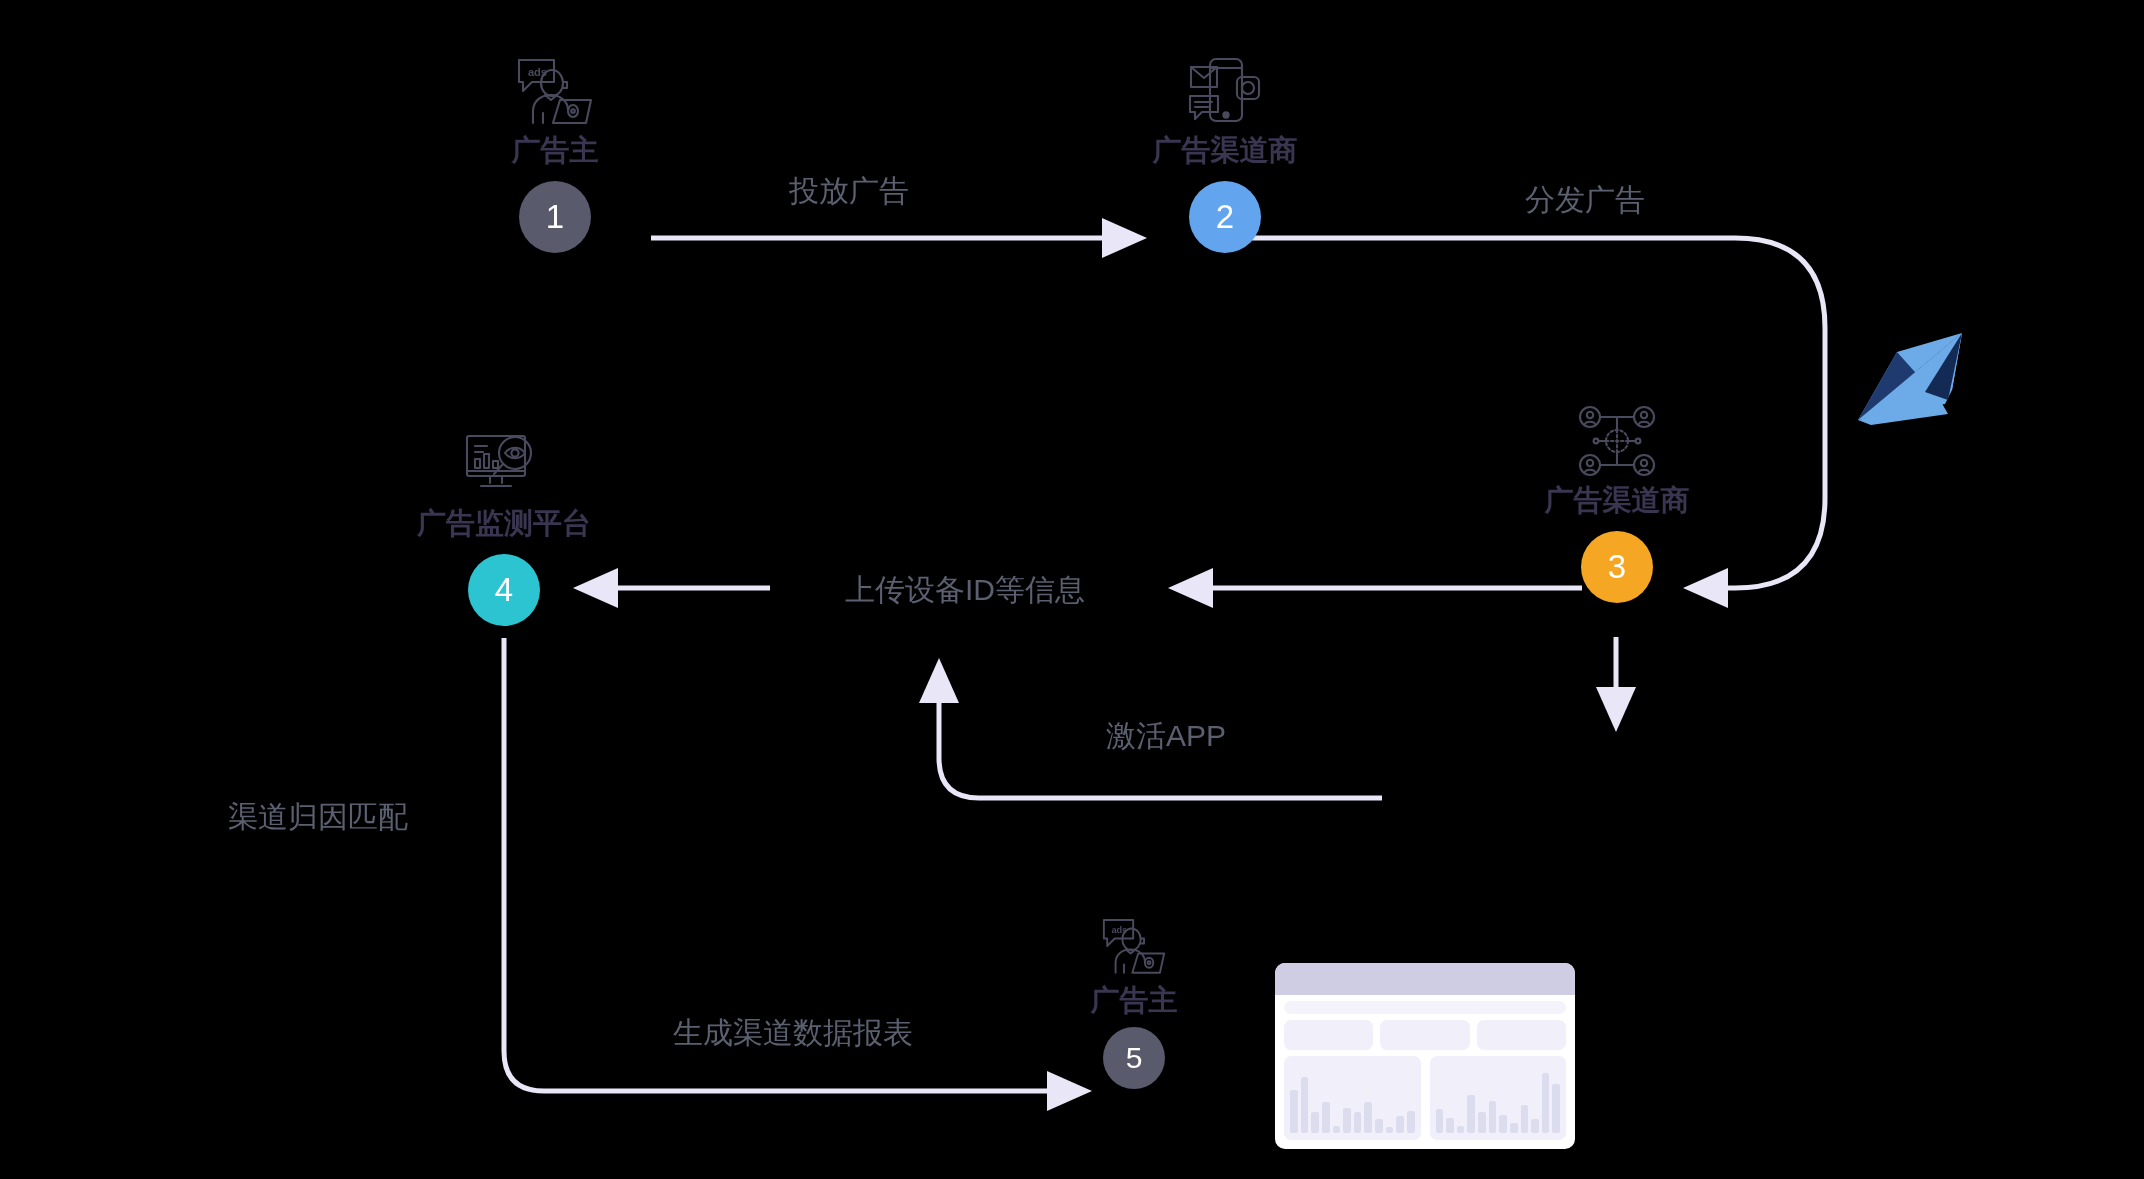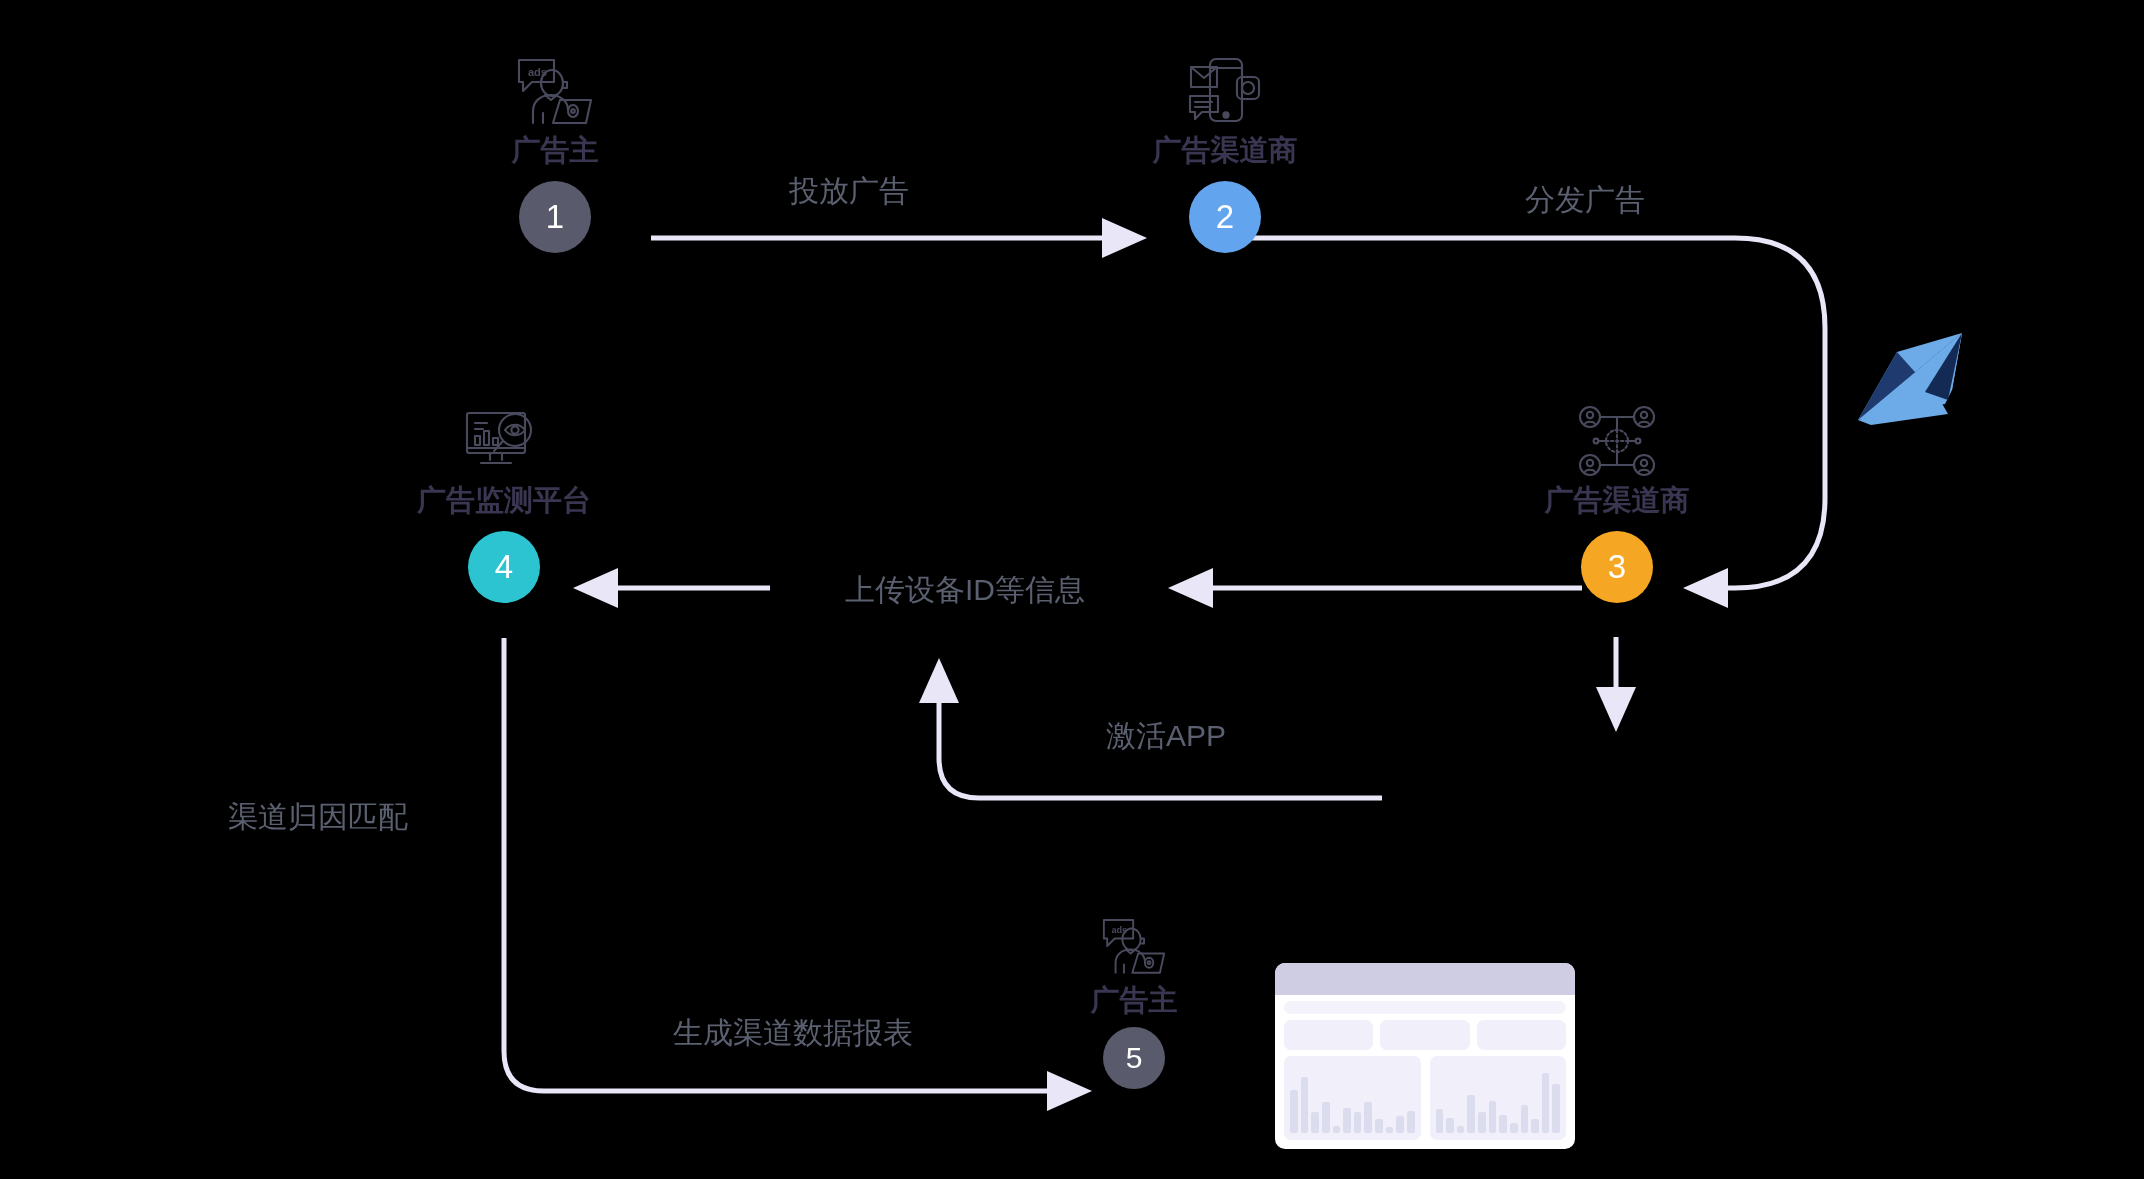--- a/index.html
+++ b/index.html
@@ -151,21 +151,21 @@
         <path d="M60,60 H43"></path>
         <path d="M32,36 H24 M54,36 H62"></path>
         <circle cx="22" cy="36" r="2.4"></circle>
         <circle cx="64" cy="36" r="2.4"></circle>
       </svg>
     </span>
     <span class="node-label">广告渠道商</span>
     <span class="badge" style="background:#f5a623;">3</span>
   </div>
 
-  <div class="node" style="left:408px;top:405px;width:192px;">
+  <div class="node" style="left:408px;top:428px;width:192px;">
     <span class="icon">
       <svg width="86" height="72" viewBox="0 0 86 72" fill="none" stroke="#4a4a5e" stroke-width="2.1" stroke-linecap="round" stroke-linejoin="round">
         <rect x="6" y="8" width="58" height="40" rx="2"></rect>
         <path d="M6,43 H64"></path>
         <path d="M29,48 v7 M41,48 v7 M20,58 H50"></path>
         <path d="M14,18 H26 M14,24 H22"></path>
         <rect x="14" y="31" width="5" height="9"></rect>
         <rect x="23" y="26" width="5" height="14"></rect>
         <rect x="32" y="33" width="5" height="7"></rect>
         <circle cx="54" cy="25" r="16"></circle>

